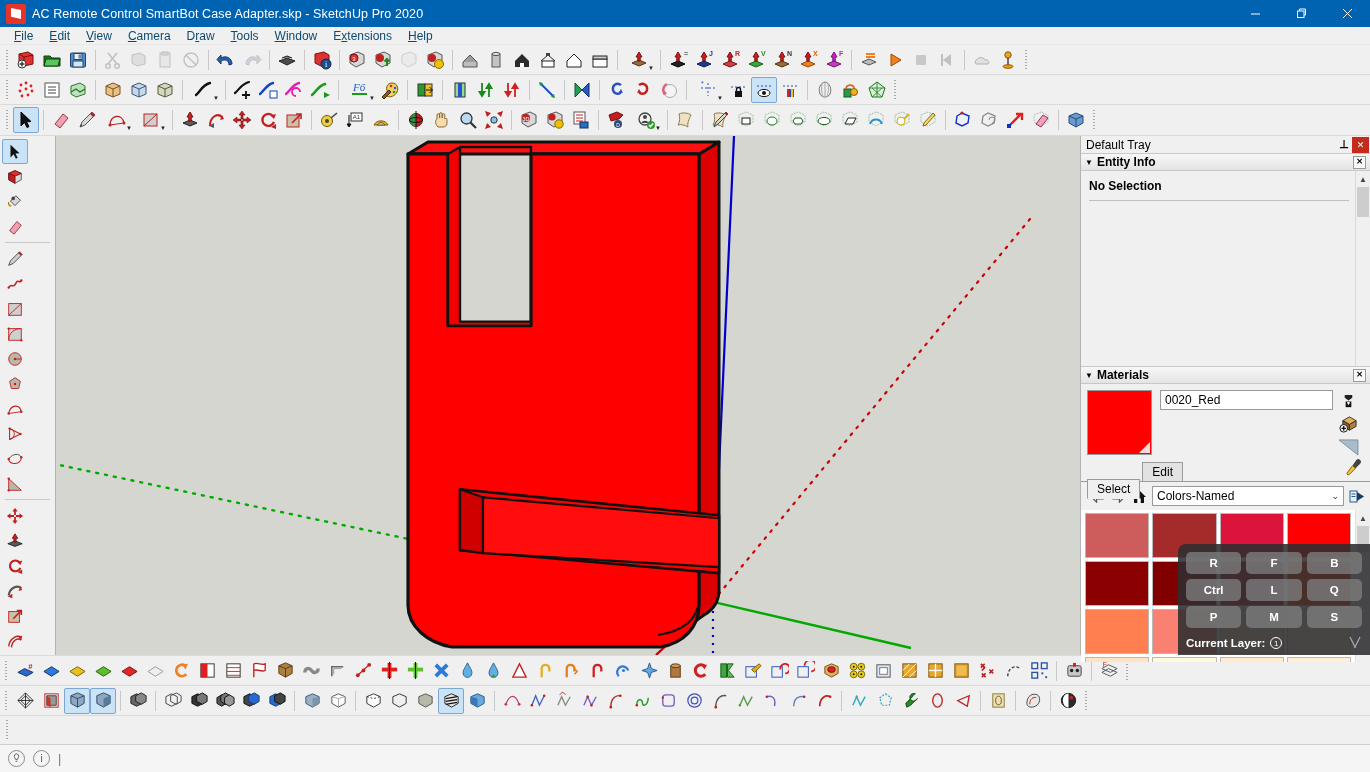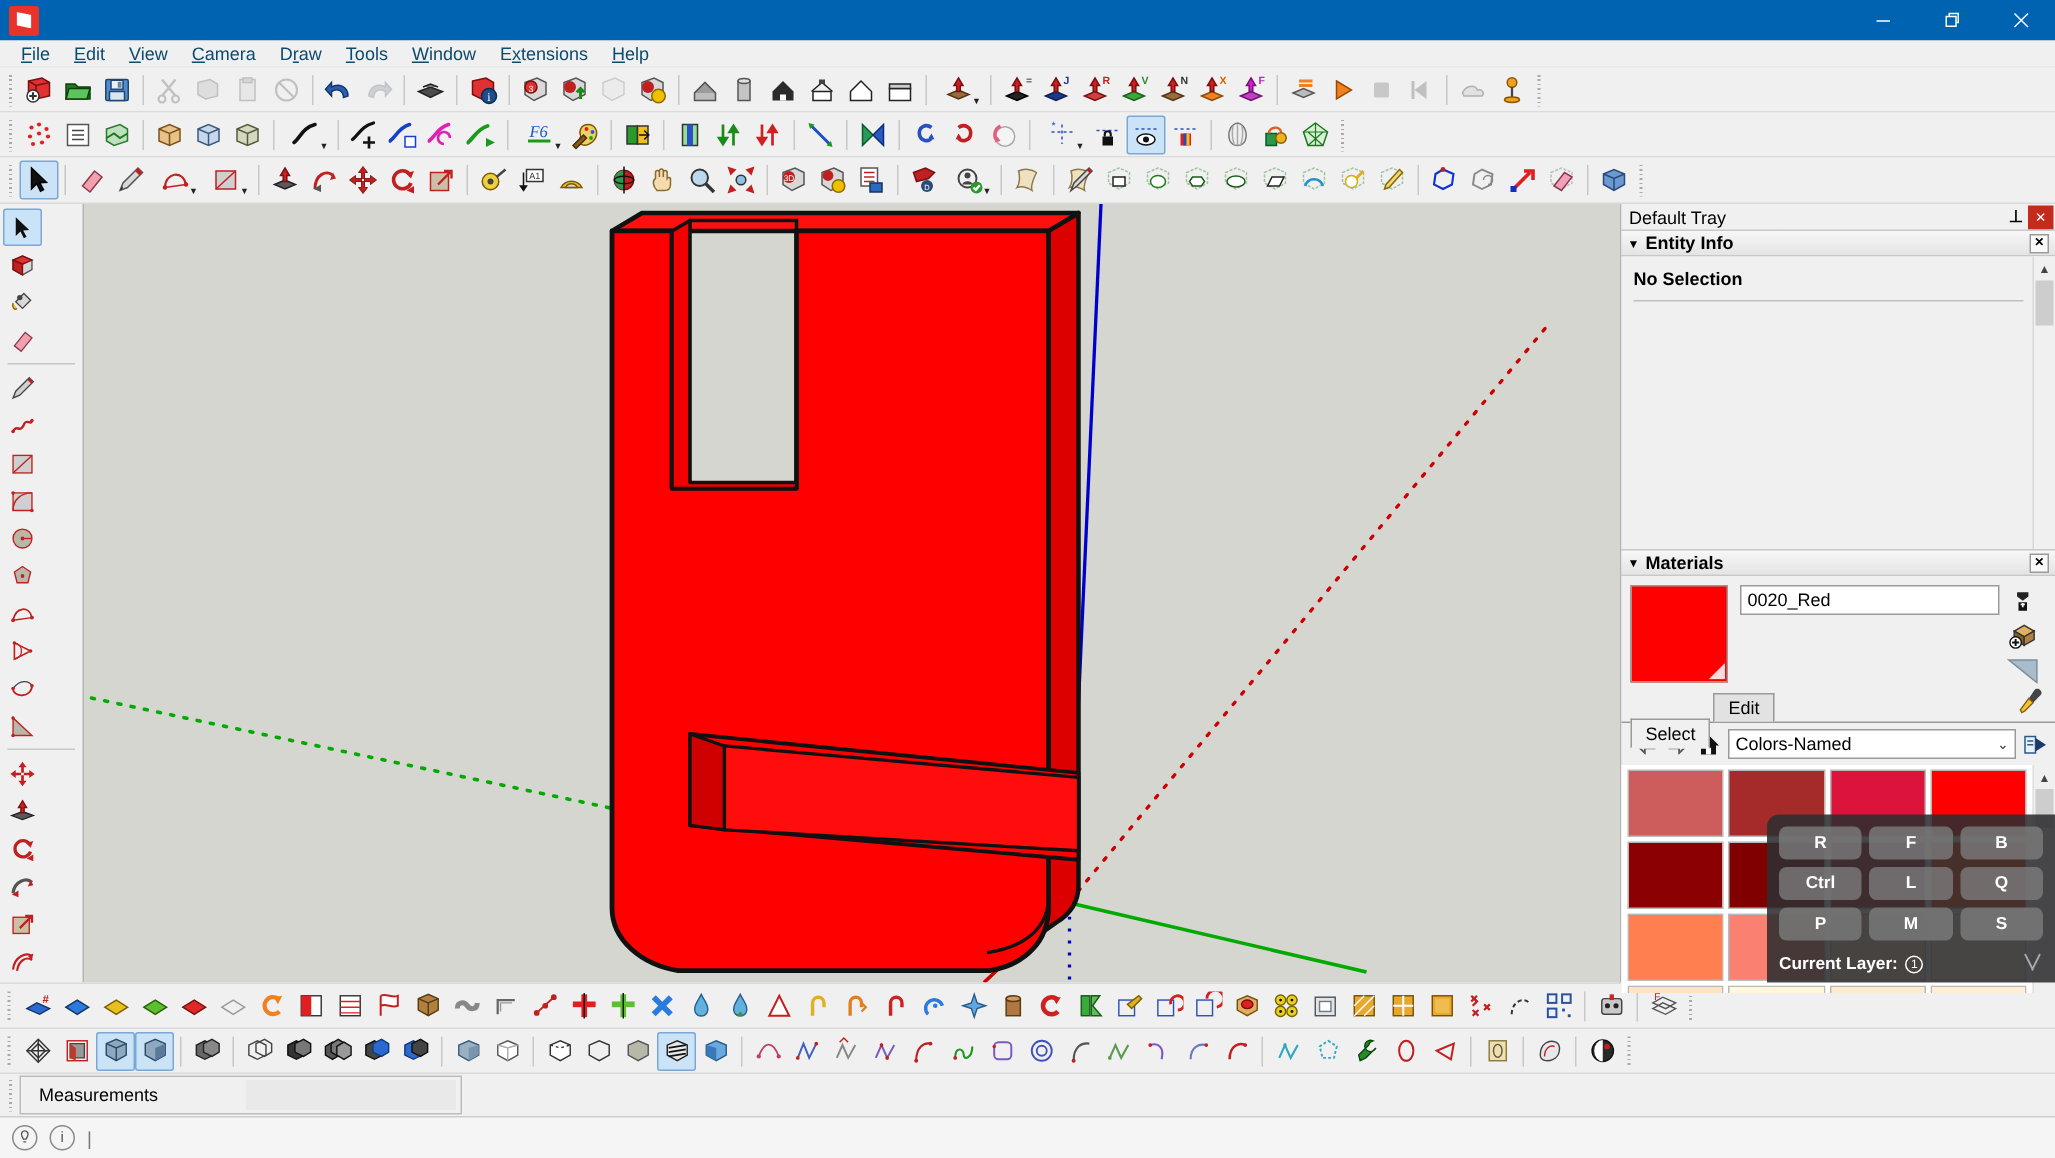--- a/index.html
+++ b/index.html
@@ -227,20 +227,21 @@
   }
   .st-bar { color:#777; }
 </style>
 </head>
 <body>
 
 <div class="app">
 
   <div class="titlebar">
     <div class="title-icon"></div>
+    <span class="title-text">AC Remote Control SmartBot Case Adapter.skp - SketchUp Pro 2020</span>
     <div class="win-btns">
       <div class="win-btn">
         <svg width="11" height="11" viewBox="0 0 11 11">
             <line x1="1" y1="6" x2="10" y2="6" stroke="#fff" stroke-width="1"></line>
           </svg>
       </div>
       <div class="win-btn">
         <svg width="11" height="11" viewBox="0 0 11 11">
             <rect x="1.5" y="3" width="6.5" height="6.5" fill="none" stroke="#fff"></rect>
             <polyline points="3.5,3 3.5,1 9.5,1 9.5,7 8,7" fill="none" stroke="#fff"></polyline>
@@ -1905,24 +1906,20 @@
           <circle cx="10" cy="10" r="7.5" fill="#2a2a2a" stroke="#111"></circle>
           <path d="M10 2.5 A6 7.5 0 0 0 10 17.5 Z" fill="#fff"></path>
           <circle cx="13" cy="7" r="2" fill="#c02020"></circle>
         </svg>
       </div>
     <div class="grip"></div>
   </div>
 
   <div class="meas-row">
     <div class="grip"></div>
-    <div class="meas-box">
-      <div class="meas-label">Measurements</div>
-      <div class="meas-input"></div>
-    </div>
   </div>
 
   <div class="statusbar">
     <span class="st-ic">
       <svg width="11" height="11" viewBox="0 0 12 12">
           <path d="M6 1 C8 1 9 3 8 5 L7 7 H5 L4 5 C3 3 4 1 6 1Z" fill="none" stroke="#555"></path>
           <line x1="5" y1="9" x2="7" y2="9" stroke="#555"></line>
         </svg>
     </span>
     <span class="st-ic">i</span>

